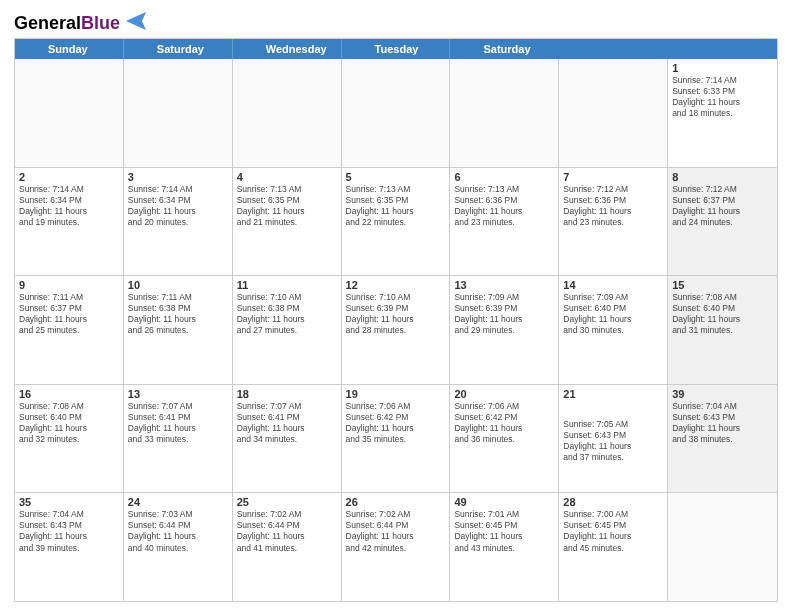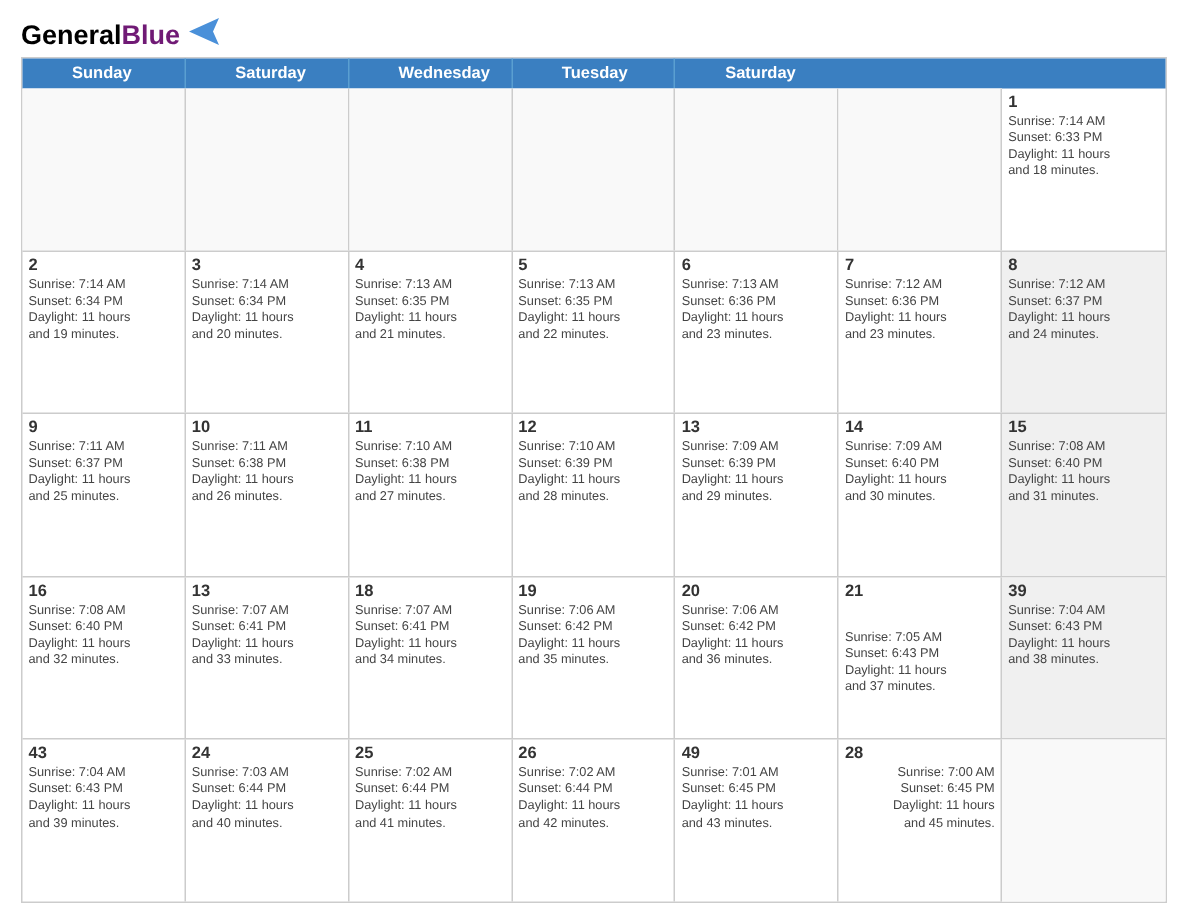--- a/index.html
+++ b/index.html
@@ -295,21 +295,21 @@
           <div class="cal-cell shaded">
             <div class="day-num">39</div>
             <div class="day-info" style="white-space: pre-line;">Sunrise: 7:04 AM
 Sunset: 6:43 PM
 Daylight: 11 hours
 and 38 minutes.</div>
           </div>
         </div>
         <div class="cal-row">
           <div class="cal-cell">
-            <div class="day-num">43</div>
+            <div class="day-num">35</div>
             <div class="day-info" style="white-space: pre-line;">Sunrise: 7:04 AM
 Sunset: 6:43 PM
 Daylight: 11 hours
 and 39 minutes.</div>
           </div>
           <div class="cal-cell">
             <div class="day-num">24</div>
             <div class="day-info" style="white-space: pre-line;">Sunrise: 7:03 AM
 Sunset: 6:44 PM
 Daylight: 11 hours
@@ -331,21 +331,21 @@
           </div>
           <div class="cal-cell">
             <div class="day-num">49</div>
             <div class="day-info" style="white-space: pre-line;">Sunrise: 7:01 AM
 Sunset: 6:45 PM
 Daylight: 11 hours
 and 43 minutes.</div>
           </div>
           <div class="cal-cell">
             <div class="day-num">28</div>
-            <div class="day-info" style="white-space: pre-line; text-align: right;">Sunrise: 7:00 AM
+            <div class="day-info" style="white-space: pre-line;">Sunrise: 7:00 AM
 Sunset: 6:45 PM
 Daylight: 11 hours
 and 45 minutes.</div>
           </div>
           <div class="cal-cell empty"></div>
         </div>
       </div>
   </div>
 </div>
 

